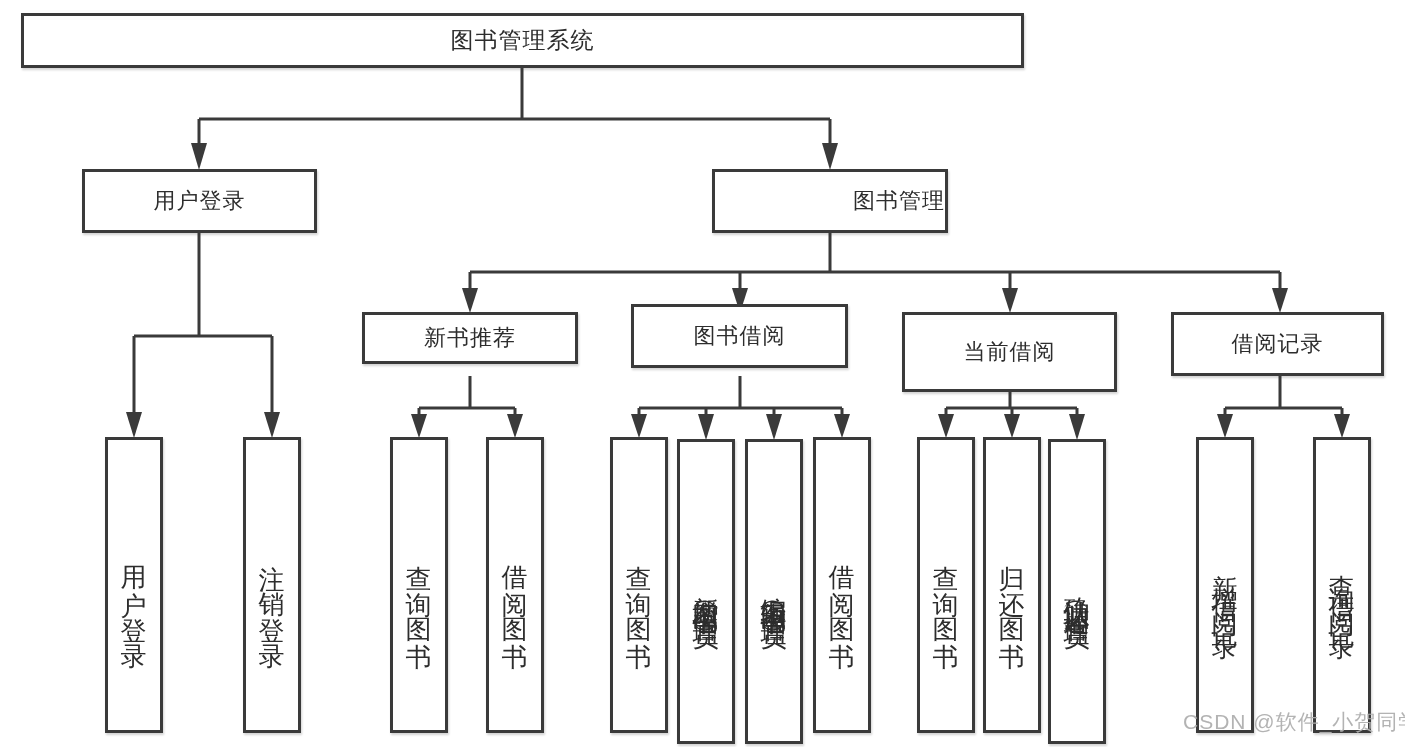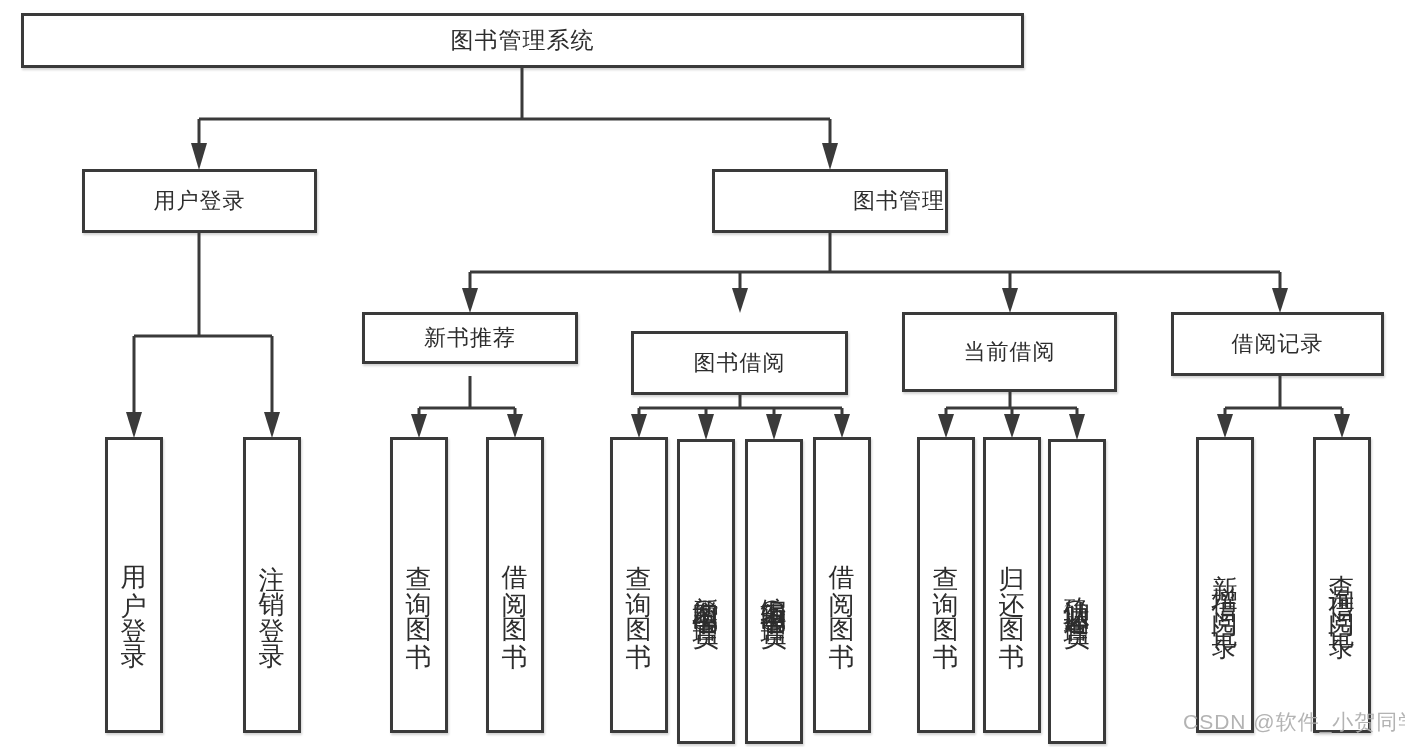--- a/index.html
+++ b/index.html
@@ -136,21 +136,21 @@
   <div class="node" style="left:82px; top:169px; width:235px; height:64px;">
     <span class="node-label">用户登录</span>
   </div>
   <div class="node" style="left:712px; top:169px; width:236px; height:64px;justify-content:flex-end;">
     <span class="node-label">图书管理</span>
   </div>
 
   <div class="node" style="left:362px; top:312px; width:216px; height:52px;">
     <span class="node-label">新书推荐</span>
   </div>
-  <div class="node" style="left:631px; top:331px; width:217px; height:64px;">
+  <div class="node" style="left:631px; top:304px; width:217px; height:64px;">
     <span class="node-label">图书借阅</span>
   </div>
   <div class="node" style="left:902px; top:312px; width:215px; height:80px;">
     <span class="node-label">当前借阅</span>
   </div>
   <div class="node" style="left:1171px; top:312px; width:213px; height:64px;">
     <span class="node-label">借阅记录</span>
   </div>
 
   <div class="leaf" style="left:105px;">

